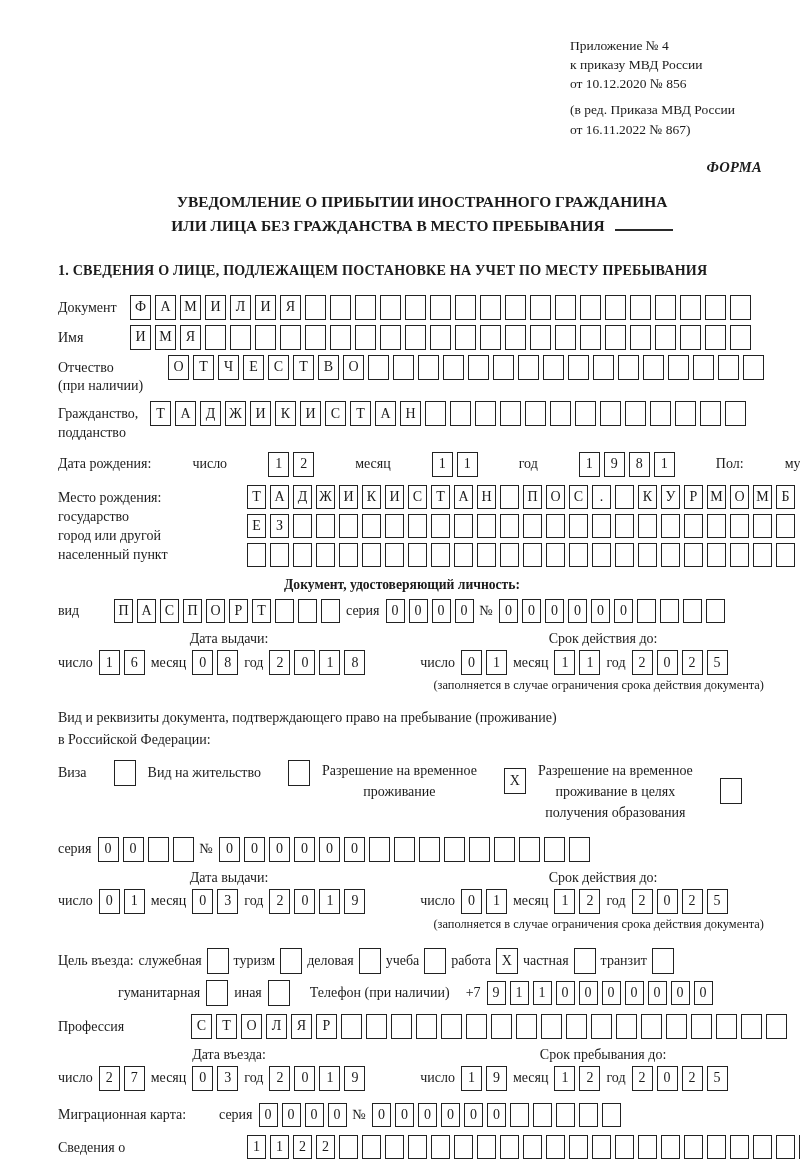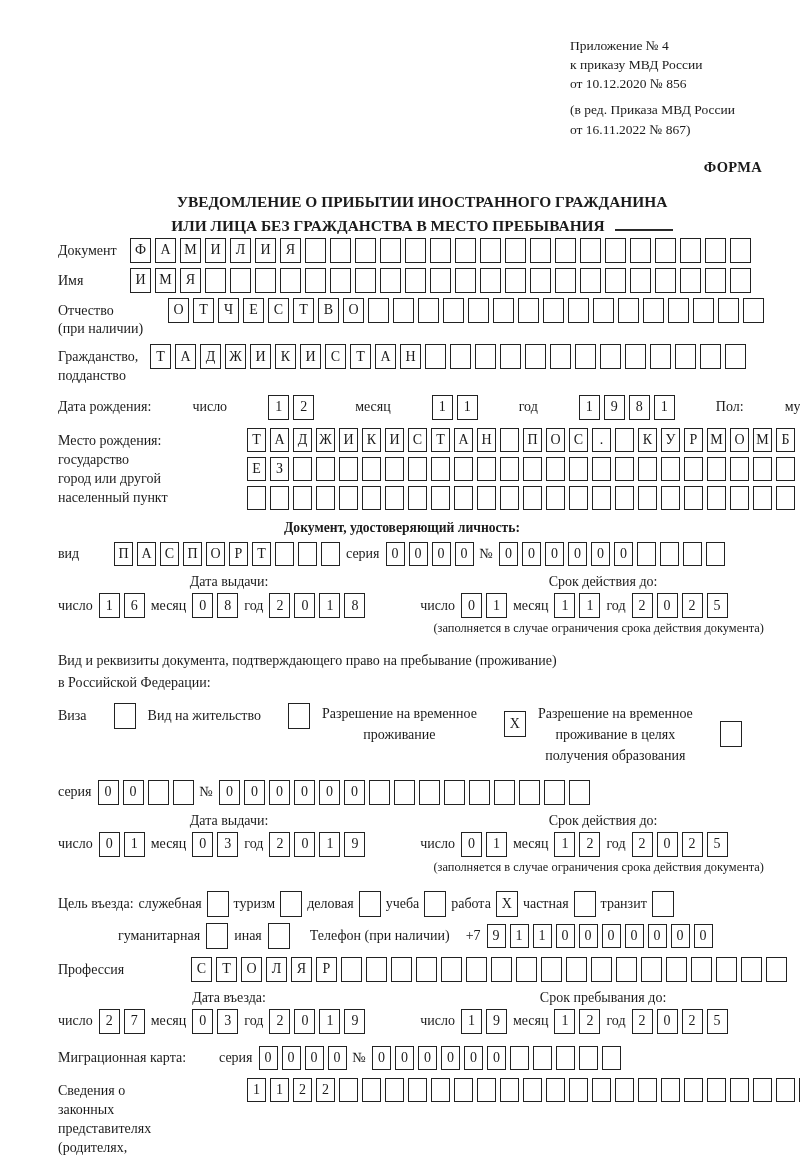--- a/index.html
+++ b/index.html
@@ -6,21 +6,21 @@
   body{
     width:800px;min-height:1163px;
     font-family:"Liberation Serif","DejaVu Serif",serif;
     color:#1b1b1b;font-size:14px;
   }
   .page{box-sizing:border-box;width:800px;min-height:1163px;padding:36px 14px 16px 58px;}
   .pre{white-space:pre-line;}
   
   .hdr{margin-left:auto;width:190px;font-size:13.5px;line-height:1.42;text-align:left;margin-right:26px;}
   .hdr .rev{margin-top:7px;}
-  .forma{font-weight:bold;text-align:right;margin:20px 24px 0 0;font-size:14.5px;letter-spacing:.3px;}
+  .forma{font-weight:bold;text-align:right;margin:20px 24px 0 0;font-size:14.5px;letter-spacing:.3px;font-style:italic;}
   
   .title{text-align:center;font-weight:bold;font-size:15.4px;line-height:1.55;margin-top:14px;}
   .blank{display:inline-block;width:58px;border-bottom:2.2px solid #2a2a2a;height:.95em;margin-left:10px;}
   .sec{font-weight:bold;font-size:14.1px;margin-top:24px;margin-bottom:16px;letter-spacing:.2px;}
   
   .frow{display:flex;align-items:flex-start;margin-bottom:5px;}
   .flabel{flex:none;line-height:1.35;padding-top:4px;}
   .w72{width:72px;} .w110{width:110px;} .w92{width:92px;} .w148{width:148px;} .w50{width:50px;} .w155{width:155px;}
   .irow{display:flex;align-items:center;gap:6px;margin-bottom:6px;flex-wrap:nowrap;}
   .lbl{white-space:nowrap;}
@@ -63,20 +63,21 @@
     <div class="pre rev">(в ред. Приказа МВД России
 от 16.11.2022 № 867)</div>
   </div>
   <div class="forma">ФОРМА</div>
 
   <div class="title">
     <div>УВЕДОМЛЕНИЕ О ПРИБЫТИИ ИНОСТРАННОГО ГРАЖДАНИНА</div>
     <div><span>ИЛИ ЛИЦА БЕЗ ГРАЖДАНСТВА В МЕСТО ПРЕБЫВАНИЯ</span><span class="blank"></span></div>
   </div>
 
+  <div class="sec">1. СВЕДЕНИЯ О ЛИЦЕ, ПОДЛЕЖАЩЕМ ПОСТАНОВКЕ НА УЧЕТ ПО МЕСТУ ПРЕБЫВАНИЯ</div>
 
   <div class="frow">
     <div class="flabel w72">Документ</div>
     <div class="boxes">
         <span>Ф</span>
         <span>А</span>
         <span>М</span>
         <span>И</span>
         <span>Л</span>
         <span>И</span>

